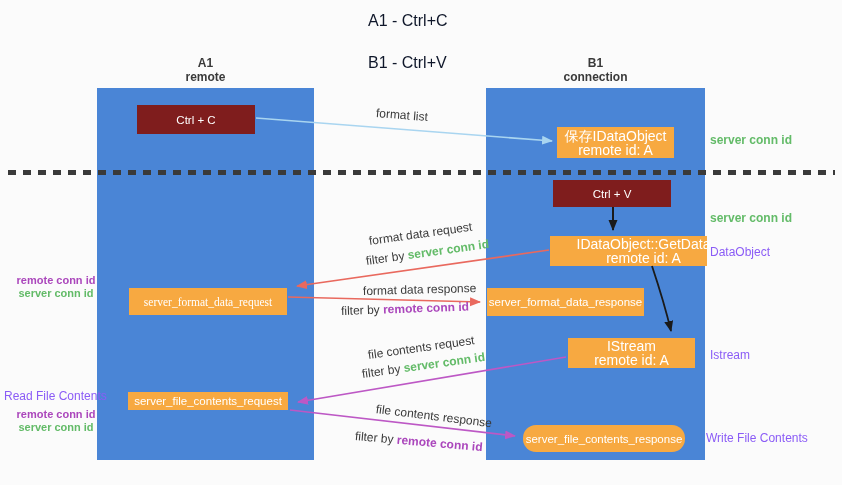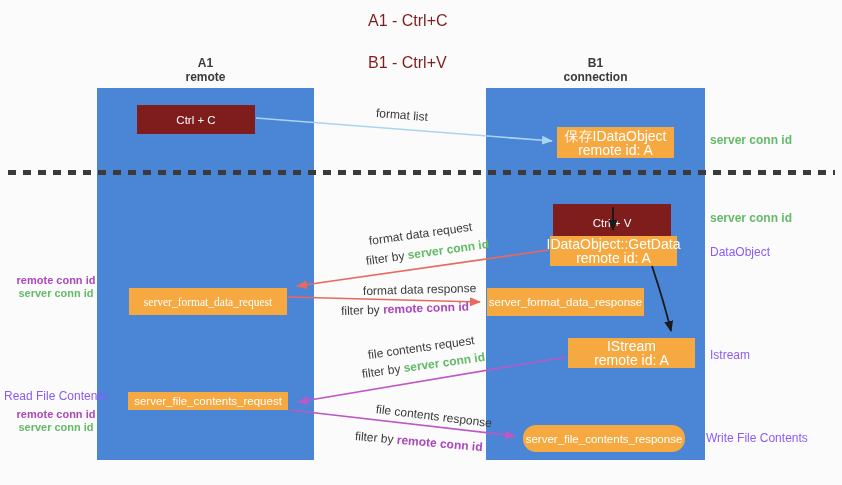--- a/index.html
+++ b/index.html
@@ -1,19 +1,19 @@
 <!DOCTYPE html>
 <html><head>
 <meta charset="utf-8">
 <style>
   html,body{margin:0;padding:0;background:#fbfbfb;}
   #stage{position:relative;width:842px;height:485px;background:#fbfbfb;overflow:hidden;
          font-family:"Liberation Sans",sans-serif;color:#3d3d3d;}
   .abs{position:absolute;}
-  .title{font-size:16px;line-height:21px;color:#7f1d1d;white-space:pre-line;}
+  .title{font-size:16px;line-height:21px;color:#0f172a;white-space:pre-line;}
   .colhead{font-size:12px;line-height:14px;text-align:center;color:#3a3a3a;font-weight:bold;}
   .col{position:absolute;background:#4a85d6;top:88px;height:372px;}
   .box{position:absolute;display:flex;flex-direction:column;align-items:center;justify-content:center;
        color:#ffffff;text-align:center;}
   .box.green{background:#7f1d1d;font-size:12px;}
   .box.orange{background:#f7a941;}
   .box .l1,.box .l2{font-size:14px;line-height:14px;white-space:nowrap;}
   .box.single{font-size:11.5px;white-space:nowrap;}
   .dots{position:absolute;left:8px;top:170px;width:827px;height:5px;
         background:repeating-linear-gradient(90deg,#3a3a3a 0 8px,transparent 8px 15px);}
@@ -46,23 +46,23 @@
 
   <div class="dots"></div>
 
   <div class="box green single" style="left:137px;top:105px;width:118px;height:29px;">Ctrl + C</div>
 
   <div class="box orange" style="left:557px;top:127px;width:117px;height:31px;">
     <span class="l1">保存IDataObject</span>
     <span class="l2">remote id: A</span>
   </div>
 
-  <div class="box green single" style="left:553px;top:180px;width:118px;height:38px;margin-top:24px;">Ctrl + V</div>
+  <div class="box green single" style="left:553px;top:180px;width:118px;height:27px;">Ctrl + V</div>
 
-  <div class="box orange" style="left:550px;top:236px;width:127px;height:30px;">
+  <div class="box orange" style="left:550px;top:236px;width:127px;height:30px;padding-left:30px;">
     <span class="l1">IDataObject::GetData</span>
     <span class="l2">remote id: A</span>
   </div>
 
   <div class="box orange single" style="left:129px;top:288px;width:158px;height:27px;font-family:Liberation Serif, serif;">server_format_data_request</div>
 
   <div class="box orange single" style="left:487px;top:288px;width:157px;height:28px;">server_format_data_response</div>
 
   <div class="box orange" style="left:568px;top:338px;width:127px;height:30px;">
     <span class="l1">IStream</span>

